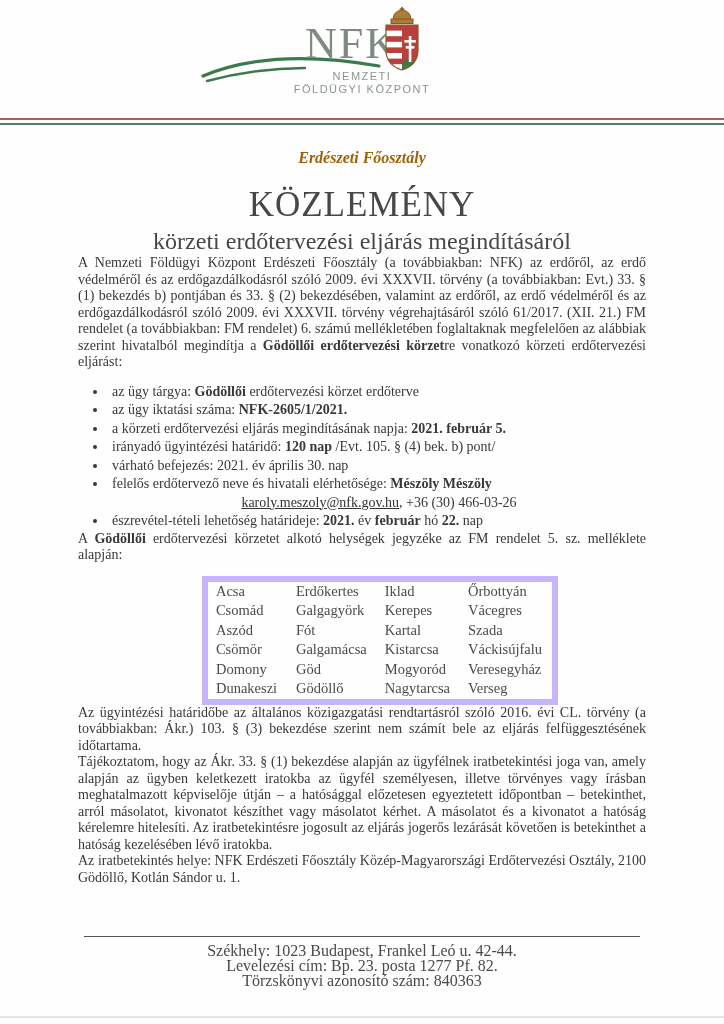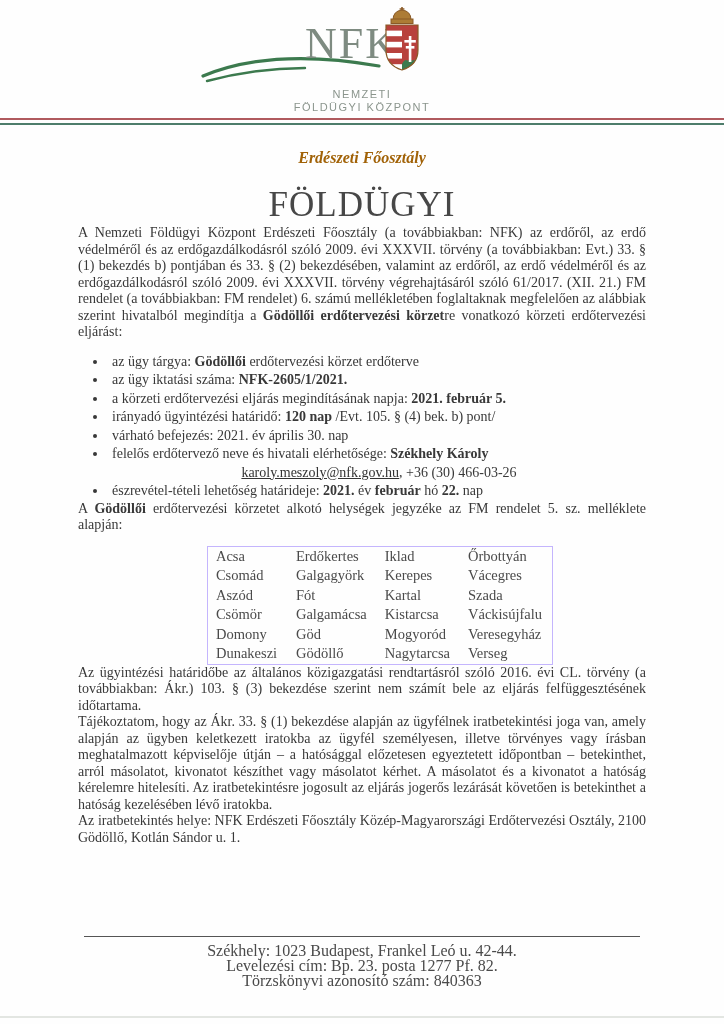--- a/index.html
+++ b/index.html
@@ -11,21 +11,21 @@
   
   .logo-block{padding-top:6px;text-align:center;position:relative;}
   .logo-inner{display:inline-block;position:relative;height:100px;width:230px;}
   .logo-acronym{
     position:absolute;left:58px;top:12px;
     font-size:44px;letter-spacing:2px;color:#7e8b81;font-weight:normal;
   }
   .coa{position:absolute;left:132px;top:0;}
   .swoosh{position:absolute;left:-46px;top:44px;}
   .org-name{
-    position:absolute;left:0;right:0;top:82px;
+    position:absolute;left:0;right:0;top:64px;
     font-family:"Liberation Sans","DejaVu Sans",sans-serif;
     font-size:11px;letter-spacing:1.5px;color:#8b958d;line-height:13px;
   }
   .tricolor{margin-top:8px;}
   .tricolor .stripe{height:2px;}
   .tricolor .red{background:#b05a5e;}
   .tricolor .gap{height:3px;background:transparent;}
   .tricolor .green{background:#4e7d6b;}
   
   .dept{
@@ -52,21 +52,21 @@
   ul.facts{
     margin:12px 0 0 30px;padding:0;list-style:disc;
     font-size:14px;line-height:17.5px;
   }
   ul.facts li{margin:0 0 1px 0;padding-left:4px;}
   .email-line{text-align:center;margin:1px 0;}
   .email-link{color:#333;text-decoration:underline;}
   
   .places-wrap{display:flex;justify-content:center;margin-top:12px;}
   table.places{
-    border:1px solid #c4b5fd;border-collapse:collapse;
+    border:6px solid #c4b5fd;border-collapse:collapse;
     font-size:14.5px;color:#4a4a4a;margin-left:36px;
   }
   table.places td{
     padding:1px 10px 1px 8px;line-height:17.5px;border:none;
     min-width:62px;
   }
   
   .footer{position:absolute;left:0;right:0;bottom:36px;}
   .footer-rule{border:none;border-top:1px solid #555;width:556px;margin:0 auto 6px auto;}
   .footer-lines{
@@ -126,34 +126,35 @@
     </div>
   </div>
 
   <div class="tricolor">
     <div class="stripe red"></div>
     <div class="stripe gap"></div>
     <div class="stripe green"></div>
   </div>
 
   <div class="dept">Erdészeti Főosztály</div>
-  <div class="doc-title">FÖLDÜGYI</div>
+  <div class="doc-title">KÖZLEMÉNY</div>
+  <div class="doc-subtitle">körzeti erdőtervezési eljárás megindításáról</div>
 
   <div class="body">
 
     <p class="just mt-intro"><span>A Nemzeti Földügyi Központ Erdészeti Főosztály (a továbbiakban: NFK) az erdőről, az erdő védelméről és az erdőgazdálkodásról szóló 2009. évi XXXVII. törvény (a továbbiakban: Evt.) 33. § (1) bekezdés b) pontjában és 33. § (2) bekezdésében, valamint az erdőről, az erdő védelméről és az erdőgazdálkodásról szóló 2009. évi XXXVII. törvény végrehajtásáról szóló 61/2017. (XII. 21.) FM rendelet (a továbbiakban: FM rendelet) 6. számú mellékletében foglaltaknak megfelelően az alábbiak szerint hivatalból megindítja a </span><span class="b">Gödöllői erdőtervezési körzet</span><span>re vonatkozó körzeti erdőtervezési eljárást:</span></p>
 
     <ul class="facts">
       <li><span><span>az ügy tárgya: </span><span class="b">Gödöllői</span><span> erdőtervezési körzet erdőterve</span></span></li>
       <li><span><span>az ügy iktatási száma: </span><span class="b">NFK-2605/1/2021.</span></span></li>
       <li><span><span>a körzeti erdőtervezési eljárás megindításának napja: </span><span class="b">2021. február 5.</span></span></li>
       <li><span><span>irányadó ügyintézési határidő: </span><span class="b">120 nap</span><span> /Evt. 105. § (4) bek. b) pont/</span></span></li>
       <li><span><span>várható befejezés: 2021. év április 30. nap</span></span></li>
       <li>
-        <span><span>felelős erdőtervező neve és hivatali elérhetősége: </span><span class="b">Székhely Károly</span></span>
+        <span><span>felelős erdőtervező neve és hivatali elérhetősége: </span><span class="b">Mészöly Mészöly</span></span>
         <div class="email-line">
           <a href="#" class="email-link">karoly.meszoly@nfk.gov.hu</a><span>, +36 (30) 466-03-26</span>
         </div>
       </li>
       <li><span><span>észrevétel-tételi lehetőség határideje: </span><span class="b">2021.</span><span> év </span><span class="b">február</span><span> hó </span><span class="b">22.</span><span> nap</span></span></li>
     </ul>
 
     <p class="just mt-para"><span>A </span><span class="b">Gödöllői</span><span> erdőtervezési körzetet alkotó helységek jegyzéke az FM rendelet 5. sz. melléklete alapján:</span></p>
 
     <div class="places-wrap">

